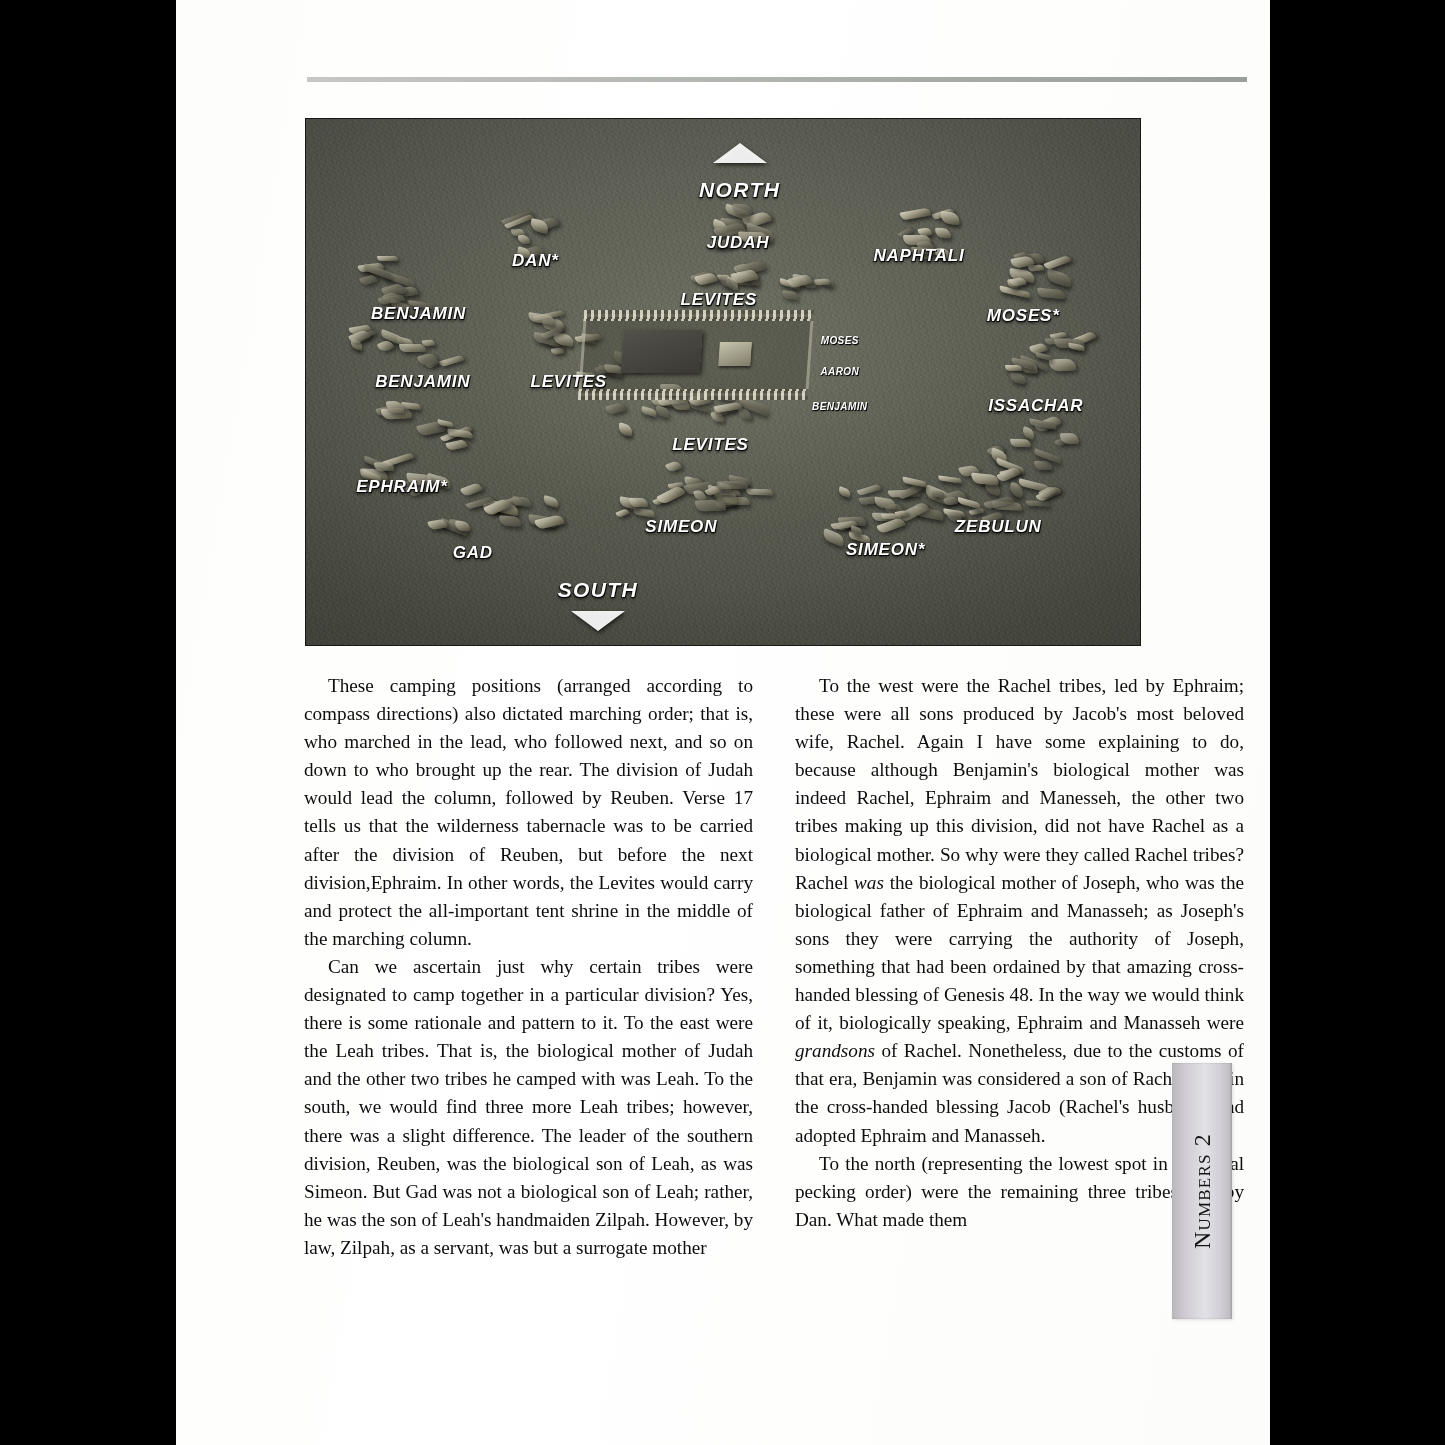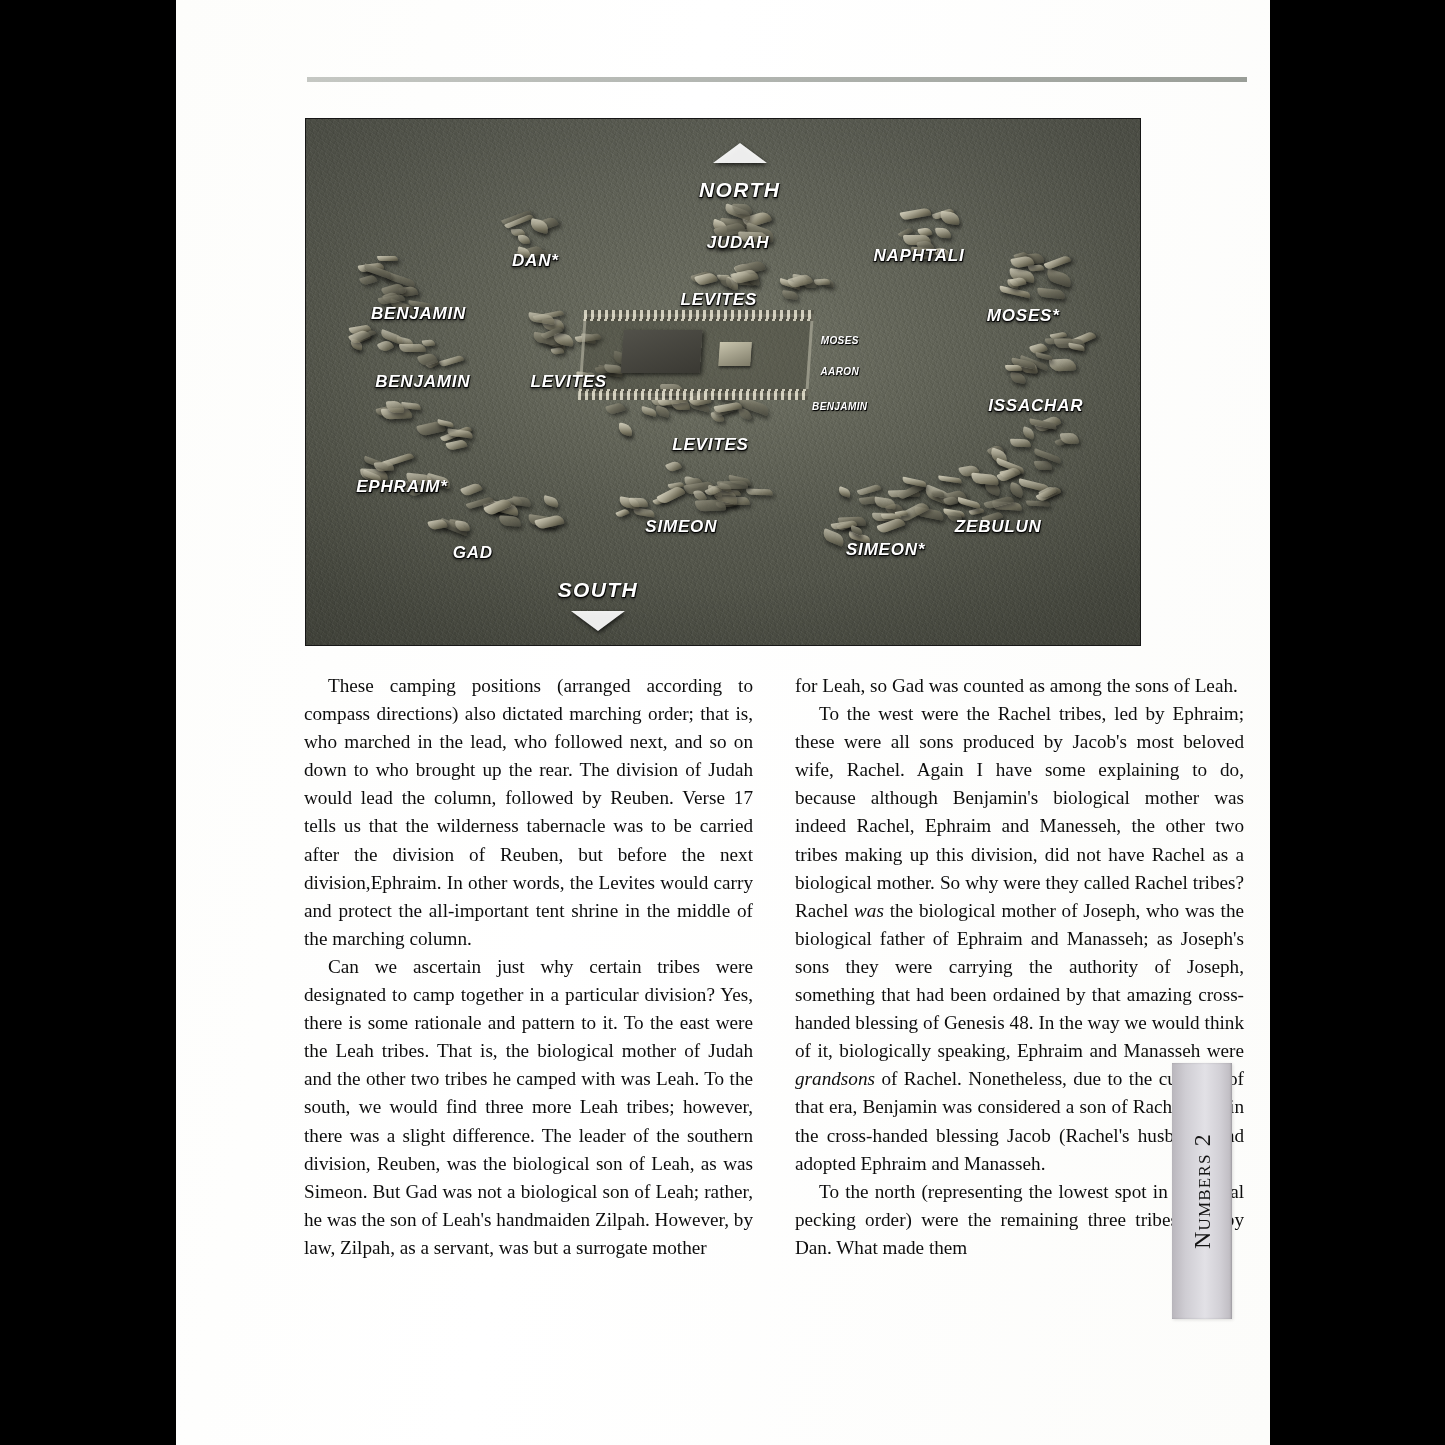--- a/index.html
+++ b/index.html
@@ -640,21 +640,20 @@
   </div>
 
   <div id="body-columns">
 
     <div class="text-column">
       <p>These camping positions (arranged according to compass directions) also dictated marching order; that is, who marched in the lead, who followed next, and so on down to who brought up the rear. The division of Judah would lead the column, followed by Reuben. Verse 17 tells us that the wilderness tabernacle was to be carried after the division of Reuben, but before the next division,Ephraim. In other words, the Levites would carry and protect the all-important tent shrine in the middle of the marching column.</p>
       <p>Can we ascertain just why certain tribes were designated to camp together in a particular division? Yes, there is some rationale and pattern to it. To the east were the Leah tribes. That is, the biological mother of Judah and the other two tribes he camped with was Leah. To the south, we would find three more Leah tribes; however, there was a slight difference. The leader of the southern division, Reuben, was the biological son of Leah, as was Simeon. But Gad was not a biological son of Leah; rather, he was the son of Leah's handmaiden Zilpah. However, by law, Zilpah, as a servant, was but a surrogate mother</p>
     </div>
 
     <div class="text-column">
-      <p class="noindent">for Leah, so Gad was counted as among the sons of Leah.</p>
       <p>
         <span>To the west were the Rachel tribes, led by Ephraim; these were all sons produced by Jacob's most beloved wife, Rachel. Again I have some explaining to do, because although Benjamin's biological mother was indeed Rachel, Ephraim and Manesseh, the other two tribes making up this division, did not have Rachel as a biological mother. So why were they called Rachel tribes? Rachel </span><em>was</em><span> the biological mother of Joseph, who was the biological father of Ephraim and Manasseh; as Joseph's sons they were carrying the authority of Joseph, something that had been ordained by that amazing cross-handed blessing of Genesis 48. In the way we would think of it, biologically speaking, Ephraim and Manasseh were </span><em>grandsons</em><span> of Rachel. Nonetheless, due to the customs of that era, Benjamin was considered a son of Rachel, and in the cross-handed blessing Jacob (Rachel's husband) had adopted Ephraim and Manasseh.</span>
       </p>
       <p>To the north (representing the lowest spot in the tribal pecking order) were the remaining three tribes, led by Dan. What made them</p>
     </div>
 
   </div>
 
   <div id="side-tab">
     <div id="side-tab-label">Numbers 2</div>

